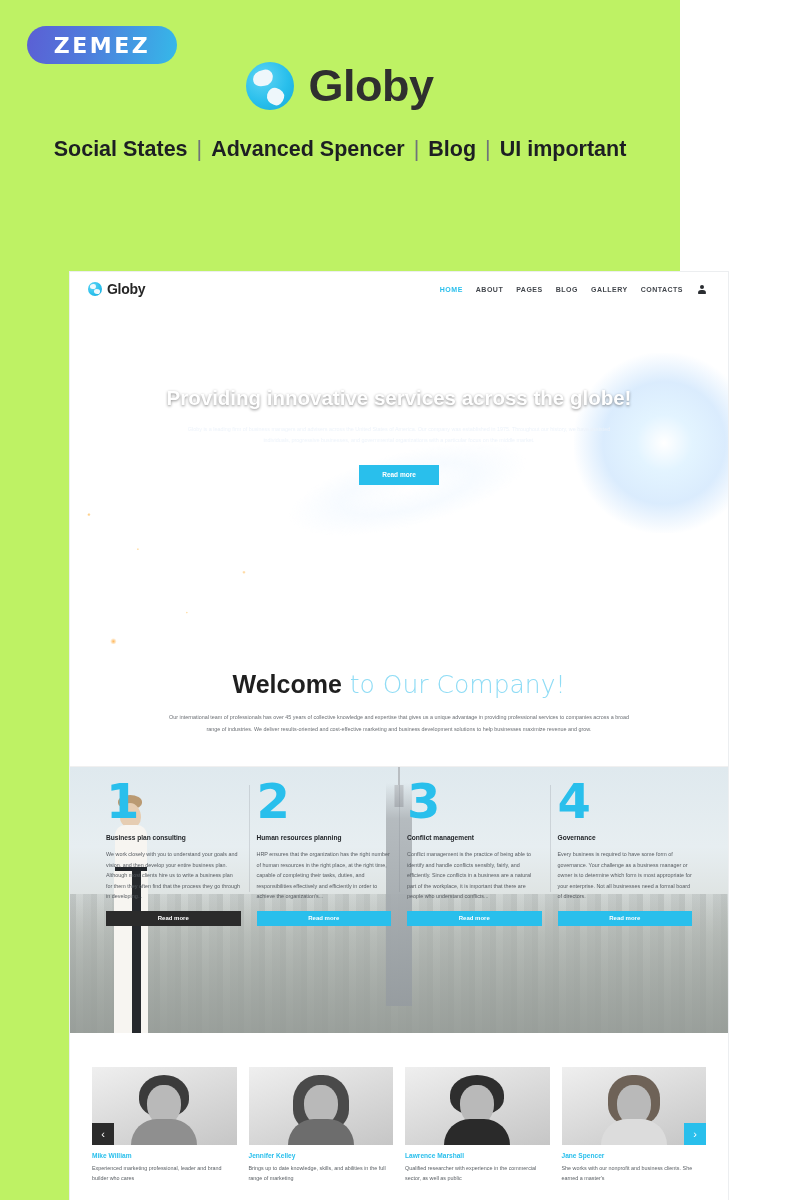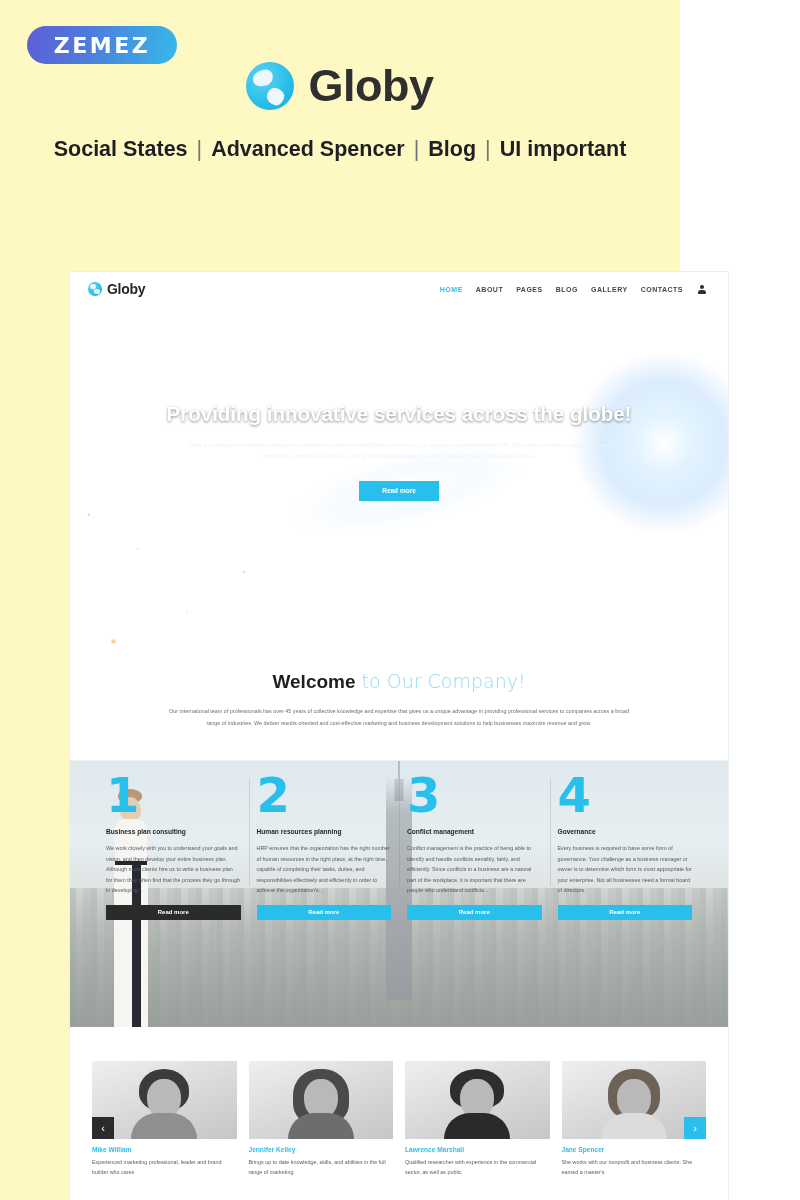--- a/index.html
+++ b/index.html
@@ -2,21 +2,21 @@
 <html><head>
 <meta charset="utf-8">
 <style>
   * { box-sizing: border-box; margin: 0; padding: 0; }
   html, body {
     width: 800px; height: 1200px;
     background: #ffffff;
     font-family: "Liberation Sans", sans-serif;
     overflow: hidden;
   }
-  .page { position: relative; width: 680px; height: 1200px; background:#fef9c3; }
+  .page { position: relative; width: 680px; height: 1200px; background:#bef264; }
 
   
   .zemez {
     position: absolute; left: 27px; top: 26px;
     width: 150px; height: 38px; border-radius: 19px;
     background: linear-gradient(100deg, #5b5fd4 0%, #4f7bdc 40%, #35b9e9 100%);
     display: flex; align-items: center; justify-content: center;
   }
   .zemez span {
     color: #fff; font-size: 22px; font-weight: 700;
@@ -87,35 +87,35 @@
       radial-gradient(circle 3px at 44% 88%, rgba(255,185,85,.75), transparent 60%),
       radial-gradient(circle 2px at 5% 36%, rgba(255,210,130,.8), transparent 60%),
       radial-gradient(circle 3px at 27% 92%, rgba(255,190,90,.7), transparent 60%);
   }
   .hero-cloud { position:absolute; left:22%; top:20%; width:66%; height:72%;
     background: radial-gradient(ellipse 170px 52px at 45% 45%, rgba(255,255,255,.62) 0%, rgba(225,240,255,.28) 40%, transparent 72%),
                 radial-gradient(ellipse 120px 34px at 68% 72%, rgba(255,255,255,.45) 0%, transparent 70%);
     transform: rotate(-14deg); }
   .hero-sun { position:absolute; right:-4%; top:14%; width:180px; height:180px;
     background: radial-gradient(circle, rgba(255,255,255,1) 0%, rgba(222,242,255,.85) 22%, rgba(150,200,250,.35) 48%, transparent 72%); }
-  .hero-inner { position:absolute; left:0; right:0; top:48px; text-align:center; z-index:3; }
+  .hero-inner { position:absolute; left:0; right:0; top:32px; text-align:center; z-index:3; }
   .h-thin { font-size:40px; font-weight:300; color:rgba(255,255,255,.88);
     letter-spacing:1px; font-family:"DejaVu Sans", sans-serif; }
   .h-bold { margin-top:2px; font-size:20.5px; font-weight:700; color:#fff;
     text-shadow:0 1px 3px rgba(0,0,0,.45); }
   .h-para { margin:14px auto 0; width:430px; font-size:5.4px; line-height:2.1;
     color:rgba(235,242,250,.92); }
   .h-btn { margin:18px auto 0; width:80px; height:20px; background:#29bfec;
     color:#fff; font-size:6.5px; font-weight:600; display:flex;
     align-items:center; justify-content:center; }
 
   
   .welcome { background:#fff; padding:26px 0 30px; text-align:center;
     border-bottom:1px solid #f0f0f0; }
-  .wel-h { font-size:19px; }
+  .wel-h { font-size:25px; }
   .wel-h b { color:#1f1f1f; font-weight:700; }
   .wel-h span { color:#8fdcf5; font-weight:300; font-family:"DejaVu Sans", sans-serif; }
   .wel-p { margin:13px auto 0; width:470px; font-size:5.4px; line-height:2.2; color:#6c7075; }
 
   
   .about { position:relative; height:266px; overflow:hidden;
     background: linear-gradient(180deg, #dfe9ee 0%, #e7eef1 30%, #d8dcd8 62%, #b9bdb6 100%); }
   .city { position:absolute; left:0; right:0; bottom:0; height:52%;
     background:
       linear-gradient(180deg, rgba(186,192,186,0) 0%, rgba(168,174,170,.55) 30%, rgba(150,156,152,.85) 100%),

